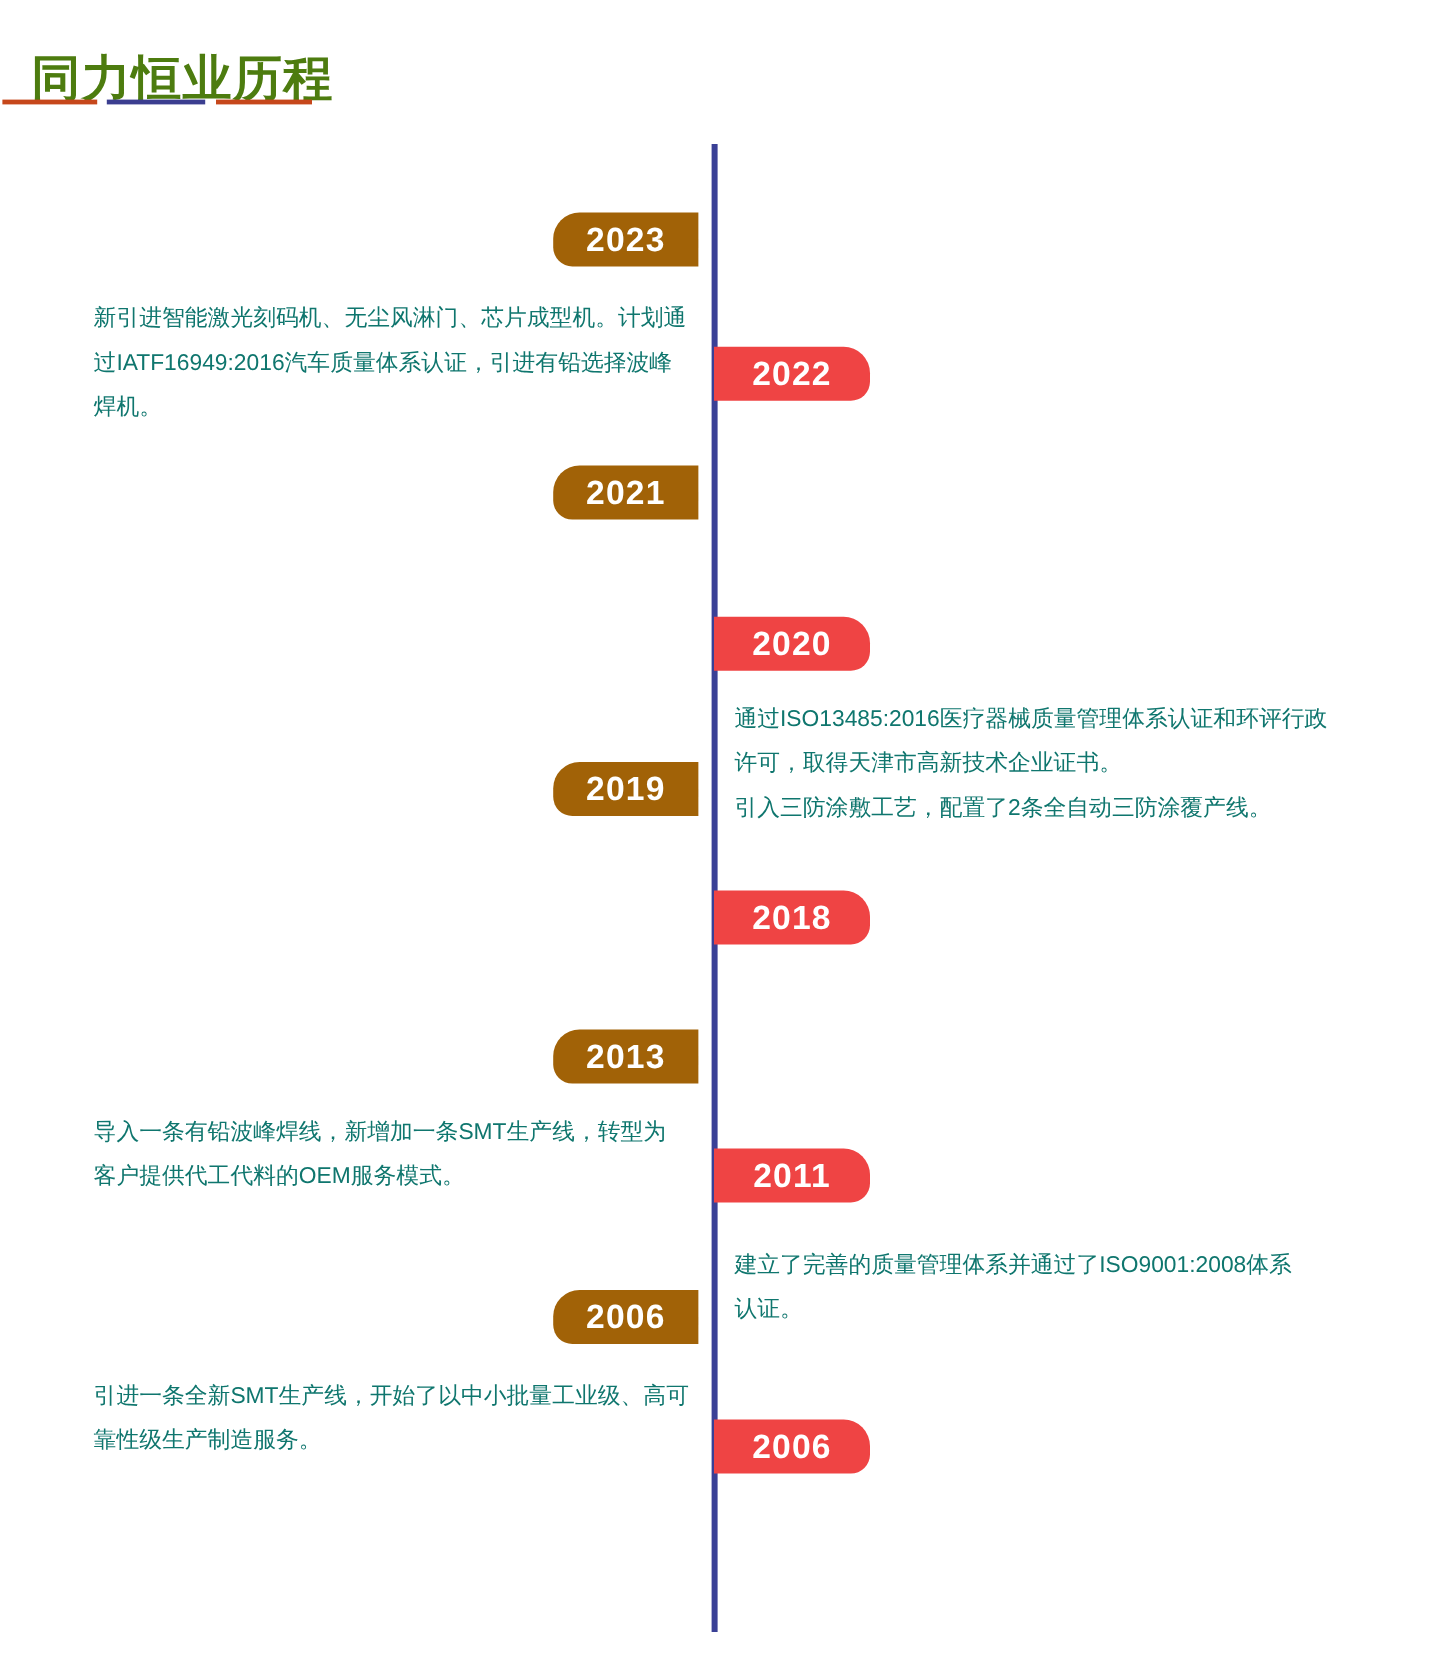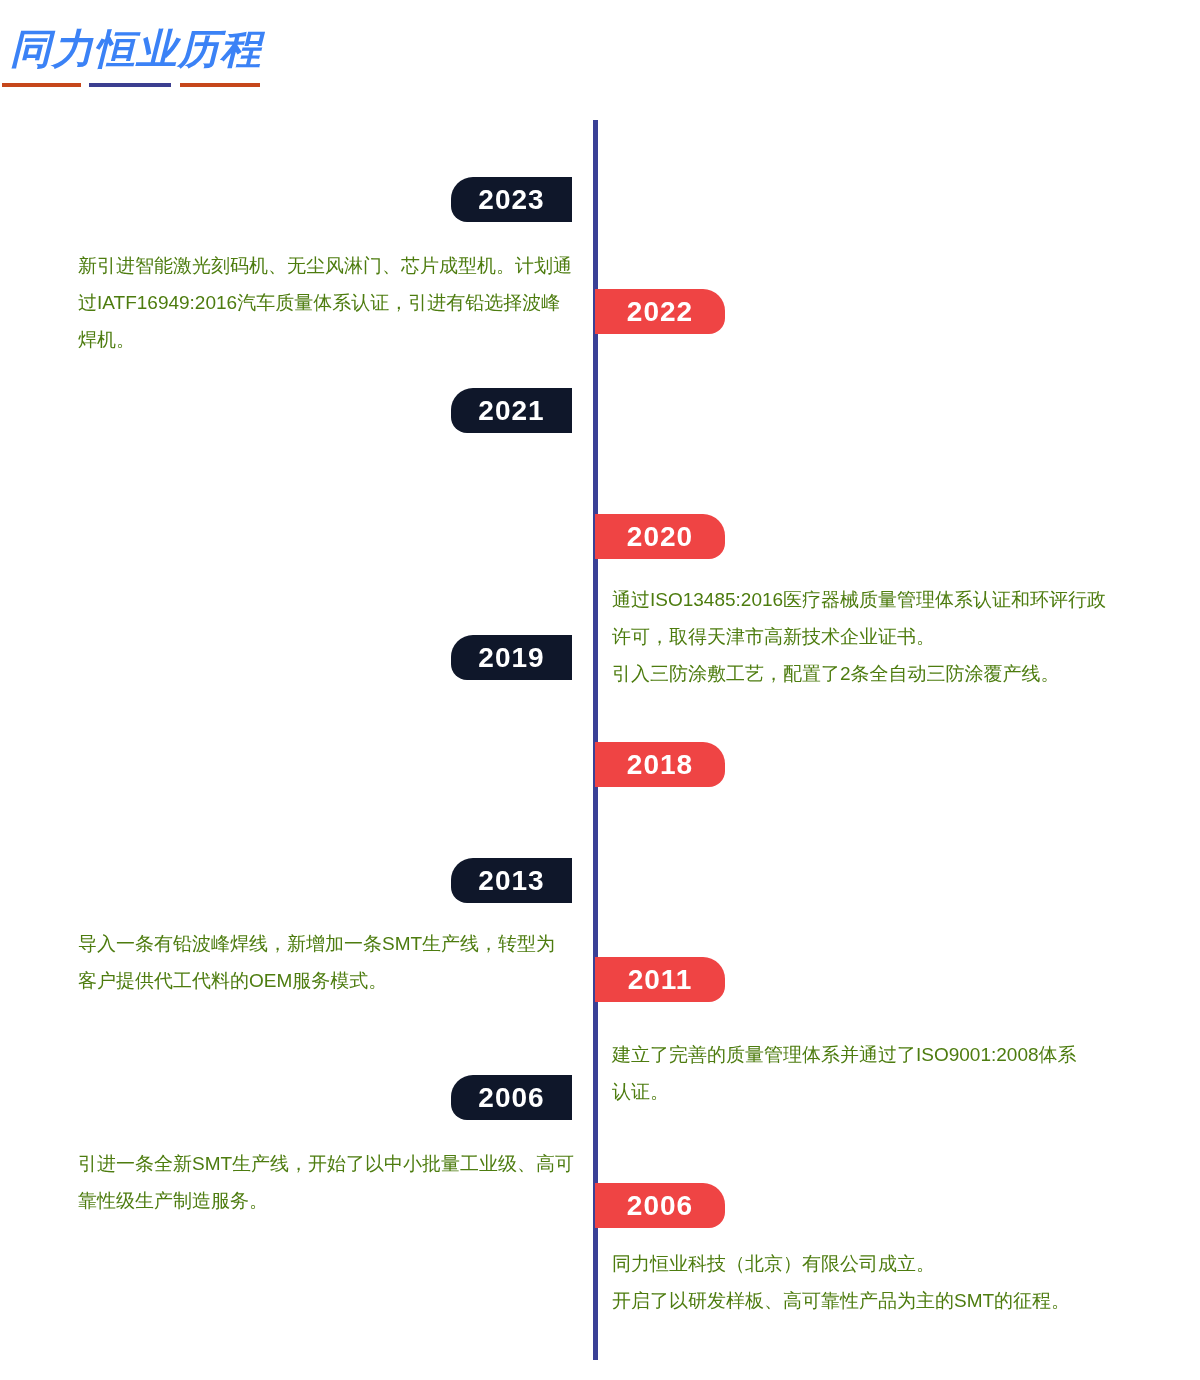--- a/index.html
+++ b/index.html
@@ -7,56 +7,55 @@
     width:1200px;height:1380px;
     background:#ffffff;
     font-family:"Liberation Sans","DejaVu Sans",sans-serif;
     position:relative;
     overflow:hidden;
   }
   .page{position:absolute;left:0;top:0;width:1200px;height:1380px;}
 
   
   .page-title{
-    position:absolute;left:10px;top:22px;margin:0;
-    font-size:41px;font-weight:700;color:#3b82f6;
+    position:absolute;left:10px;top:22px;margin:16px;
+    font-size:41px;font-weight:700;color:#4d7c0f;
     letter-spacing:1px;
-    font-style:italic;
   }
   .title-underline{position:absolute;left:0;top:83px;height:4px;width:300px;}
   .title-underline .bar{position:absolute;top:0;height:4px;display:block;}
   .bar-1{left:2px;width:79px;background:#c6471b;}
   .bar-2{left:89px;width:82px;background:#3b3e90;}
   .bar-3{left:180px;width:80px;background:#c6471b;}
 
   
   .tl-line{
     position:absolute;left:593px;top:120px;width:5px;height:1240px;
     background:#3a4096;z-index:1;
   }
 
   
   .badge{
     position:absolute;height:45px;line-height:45px;z-index:2;
     color:#ffffff;font-size:28px;font-weight:700;text-align:center;
     letter-spacing:1px;
   }
   .badge.side-left{
-    left:451px;width:121px;background:#0f172a;
+    left:461px;width:121px;background:#a16207;
     border-radius:22px 0 0 16px;
   }
   .badge.side-right{
     left:595px;width:130px;background:#ef4444;
     border-radius:0 22px 16px 0;
   }
 
   
   .desc{
     position:absolute;margin:0;z-index:2;
-    font-size:19px;line-height:37px;color:#4d7c0f;
+    font-size:19px;line-height:37px;color:#0f766e;
     white-space:pre-line;
   }
   .desc.side-left{left:78px;width:512px;}
   .desc.side-right{left:612px;width:545px;}
 </style>
 </head>
 <body>
 
 <div class="page">
 
@@ -93,16 +92,14 @@
 
   <div class="badge side-right" style="top:957px">2011</div>
   <p class="desc side-right" style="top:1036px">建立了完善的质量管理体系并通过了ISO9001:2008体系
 认证。</p>
 
   <div class="badge side-left" style="top:1075px">2006</div>
   <p class="desc side-left" style="top:1145px">引进一条全新SMT生产线，开始了以中小批量工业级、高可
 靠性级生产制造服务。</p>
 
   <div class="badge side-right" style="top:1183px">2006</div>
-  <p class="desc side-right" style="top:1245px">同力恒业科技（北京）有限公司成立。
-开启了以研发样板、高可靠性产品为主的SMT的征程。</p>
 
 </div>
 
 </body></html>

